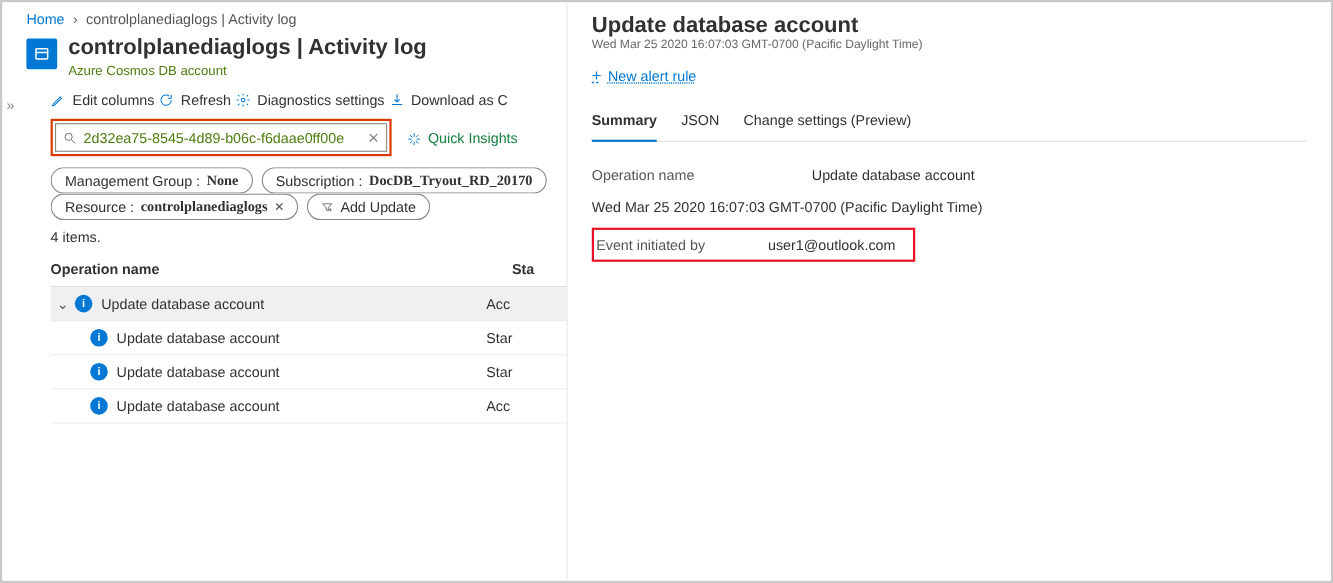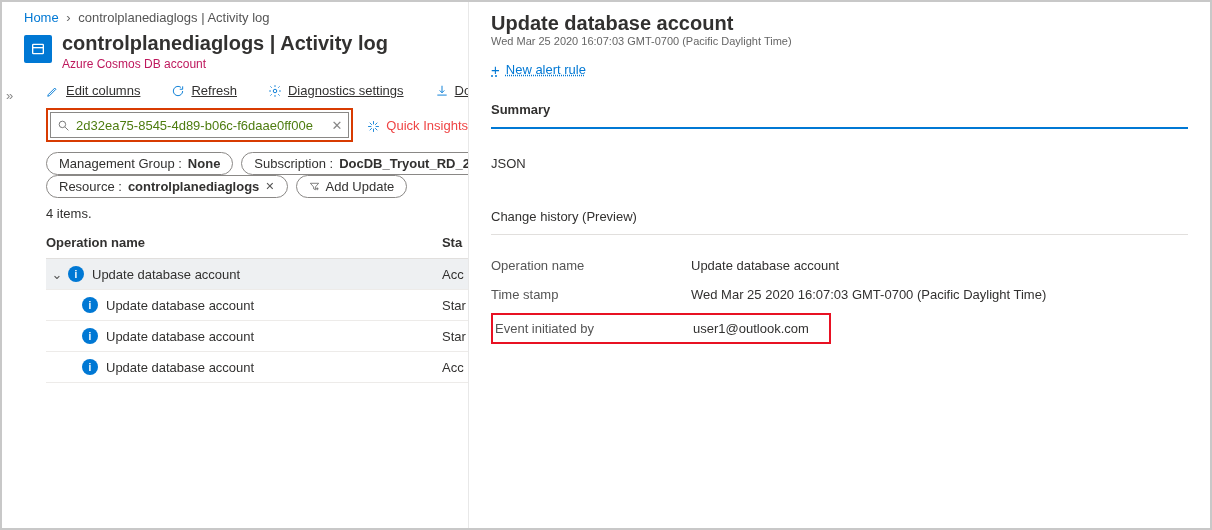--- a/index.html
+++ b/index.html
@@ -1,54 +1,54 @@
 <!DOCTYPE html>
 <html><head>
 <meta charset="utf-8">
 <style>
   * { box-sizing: border-box; margin: 0; padding: 0; }
   body { font-family: "Segoe UI", Arial, sans-serif; font-size: 13px; color: #323130; background: #fff; }
   .frame { width: 1212px; height: 530px; border: 2px solid #c8c8c8; display: flex; position: relative; overflow: hidden; }
-  .left { width: 467px; border-right: 1px solid #e8e8e8; position: relative; }
+  .left { width: 514px; border-right: 1px solid #e8e8e8; position: relative; }
   .right { flex: 1; padding: 8px 22px 0 22px; position: relative; }
 
   
   .breadcrumb { padding: 8px 0 6px 22px; font-size: 13px; }
   .breadcrumb a { color: #0078d4; text-decoration: none; }
   .breadcrumb .sep { color: #666; margin: 0 4px; }
   .breadcrumb .cur { color: #555; }
 
   
   .hdr { display: flex; align-items: flex-start; padding: 0 0 8px 22px; }
   .db-icon { width: 28px; height: 28px; background: #0078d4; border-radius: 2px; display: flex; align-items: center; justify-content: center; margin-right: 10px; margin-top: 4px; }
   .db-icon svg { width: 16px; height: 16px; stroke: #fff; fill: none; stroke-width: 2; }
   .hdr h1 { font-size: 20px; font-weight: 600; line-height: 1.2; }
-  .hdr .sub { font-size: 12px; color: #be185d; margin-top: 2px; }
+  .hdr .sub { font-size: 12px; color: #4d7c0f; margin-top: 2px; }
 
   .chev-expand { position: absolute; left: 4px; top: 86px; color: #888; cursor: pointer; }
 
   
-  .toolbar { display: flex; align-items: center; gap: 31px; padding: 4px 0 10px 44px; color: #323130; white-space: nowrap; overflow: hidden; text-decoration: underline; }
+  .toolbar { display: flex; align-items: center; gap: 4px; padding: 4px 0 10px 44px; color: #323130; white-space: nowrap; overflow: hidden; }
   .tbtn { display: inline-flex; align-items: center; gap: 6px; cursor: pointer; font-size: 13px; }
   .tbtn svg { width: 14px; height: 14px; stroke: #0078d4; fill: none; stroke-width: 1.6; }
 
   
   .searchrow { display: flex; align-items: center; gap: 14px; padding: 0 0 0 44px; }
   .searchwrap { position: relative; border: 2px solid #d83b01; padding: 2px; width: 310px; }
   .searchbox { display: flex; align-items: center; border: 1px solid #8a8886; height: 26px; padding: 0 6px; background: #fff; }
   .searchbox svg { width: 13px; height: 13px; stroke: #666; fill: none; stroke-width: 1.6; margin-right: 6px; }
   .searchbox input { border: none; outline: none; flex: 1; font-size: 13px; color: #4d7c0f; }
   .searchbox .clear { color: #888; cursor: pointer; font-size: 13px; }
-  .qi { display: inline-flex; align-items: flex-end; gap: 6px; color: #ef4444; cursor: pointer; white-space: nowrap; }
+  .qi { display: inline-flex; align-items: flex-end; gap: 6px; color: #15803d; cursor: pointer; white-space: nowrap; }
 
   
   .pills { padding: 10px 0 0 44px; }
   .pillrow { display: flex; gap: 8px; white-space: nowrap; overflow: hidden; }
   .pill { border: 1px solid #8a8886; border-radius: 14px; padding: 3px 12px; font-size: 13px; display: inline-flex; align-items: center; gap: 6px; background: #fff; cursor: pointer; }
-  .pill b { font-weight: 600; }
+  .pill b { font-weight: 600; font-family: Liberation Serif, serif; }
   .pill .x { font-size: 11px; color: #555; }
   .addfilter svg { width: 11px; height: 11px; stroke: #555; fill: none; stroke-width: 1.6; }
 
   .count { padding: 8px 0 6px 44px; font-size: 13px; }
 
   
   .table { margin-left: 44px; }
   .thead { display: flex; border-bottom: 1px solid #e1dfdd; padding: 8px 0; font-weight: 600; }
   .col-op { flex: 0 0 390px; }
   .col-st { flex: 1; text-align: center; }
@@ -57,28 +57,28 @@
   .trow .chev { width: 22px; display: inline-flex; justify-content: center; color: #555; }
   .trow .info { width: 16px; height: 16px; border-radius: 50%; background: #0078d4; color: #fff; font-size: 10px; font-weight: 700; display: inline-flex; align-items: center; justify-content: center; margin-right: 8px; }
   .trow .spacer { width: 36px; display: inline-block; }
 
   
   .rtitle { font-size: 20px; font-weight: 600; margin-top: 2px; }
   .rts { font-size: 11px; color: #666; margin-bottom: 14px; }
   .ralert { color: #0078d4; text-decoration: underline dotted; display: inline-flex; align-items: center; gap: 6px; cursor: pointer; font-size: 13px; margin-bottom: 18px; }
   .ralert .plus { font-size: 15px; font-weight: 400; }
 
-  .rtabs { display: flex; gap: 22px; border-bottom: 1px solid #e1dfdd; margin-bottom: 16px; flex-direction: column; }
+  .rtabs { display: flex; gap: 22px; border-bottom: 1px solid #e1dfdd; margin-bottom: 16px; }
   .rtab { padding: 6px 0 10px 0; cursor: pointer; font-size: 13px; color: #323130; }
   .rtab.active { border-bottom: 2px solid #0078d4; font-weight: 600; margin-bottom: -1px; }
 
   .kv { display: flex; padding: 7px 0; font-size: 13px; }
   .kv .k { width: 200px; color: #555; }
   .kv .v { flex: 1; }
-  .redbox { border: 2px solid #e81123; padding: 2px 16px 2px 0; margin-top: 4px; width: 340px; }
+  .redbox { border: 2px solid #e81123; padding: 2px 16px 2px 0; margin-top: 4px; width: 294px; }
 </style>
 </head>
 <body>
 
 <div class="frame">
   <div class="left">
 
     <div class="breadcrumb">
       <a href="#">Home</a>
       <span class="sep">›</span>
@@ -214,29 +214,28 @@
     <div class="rts">Wed Mar 25 2020 16:07:03 GMT-0700 (Pacific Daylight Time)</div>
 
     <div class="ralert">
       <span class="plus">+</span>
       <span>New alert rule</span>
     </div>
 
     <div class="rtabs">
       <div class="rtab active">Summary</div>
       <div class="rtab">JSON</div>
-      <div class="rtab">Change history (Preview)</div>
+      <div class="rtab">Change settings (Preview)</div>
     </div>
 
     <div class="kv">
       <div class="k">Operation name</div>
       <div class="v">Update database account</div>
     </div>
     <div class="kv">
-      <div class="k">Time stamp</div>
       <div class="v">Wed Mar 25 2020 16:07:03 GMT-0700 (Pacific Daylight Time)</div>
     </div>
     <div class="redbox">
       <div class="kv" style="padding:4px 0">
         <div class="k" style="padding-left:2px">Event initiated by</div>
         <div class="v">user1@outlook.com</div>
       </div>
     </div>
   </div>
 </div>

